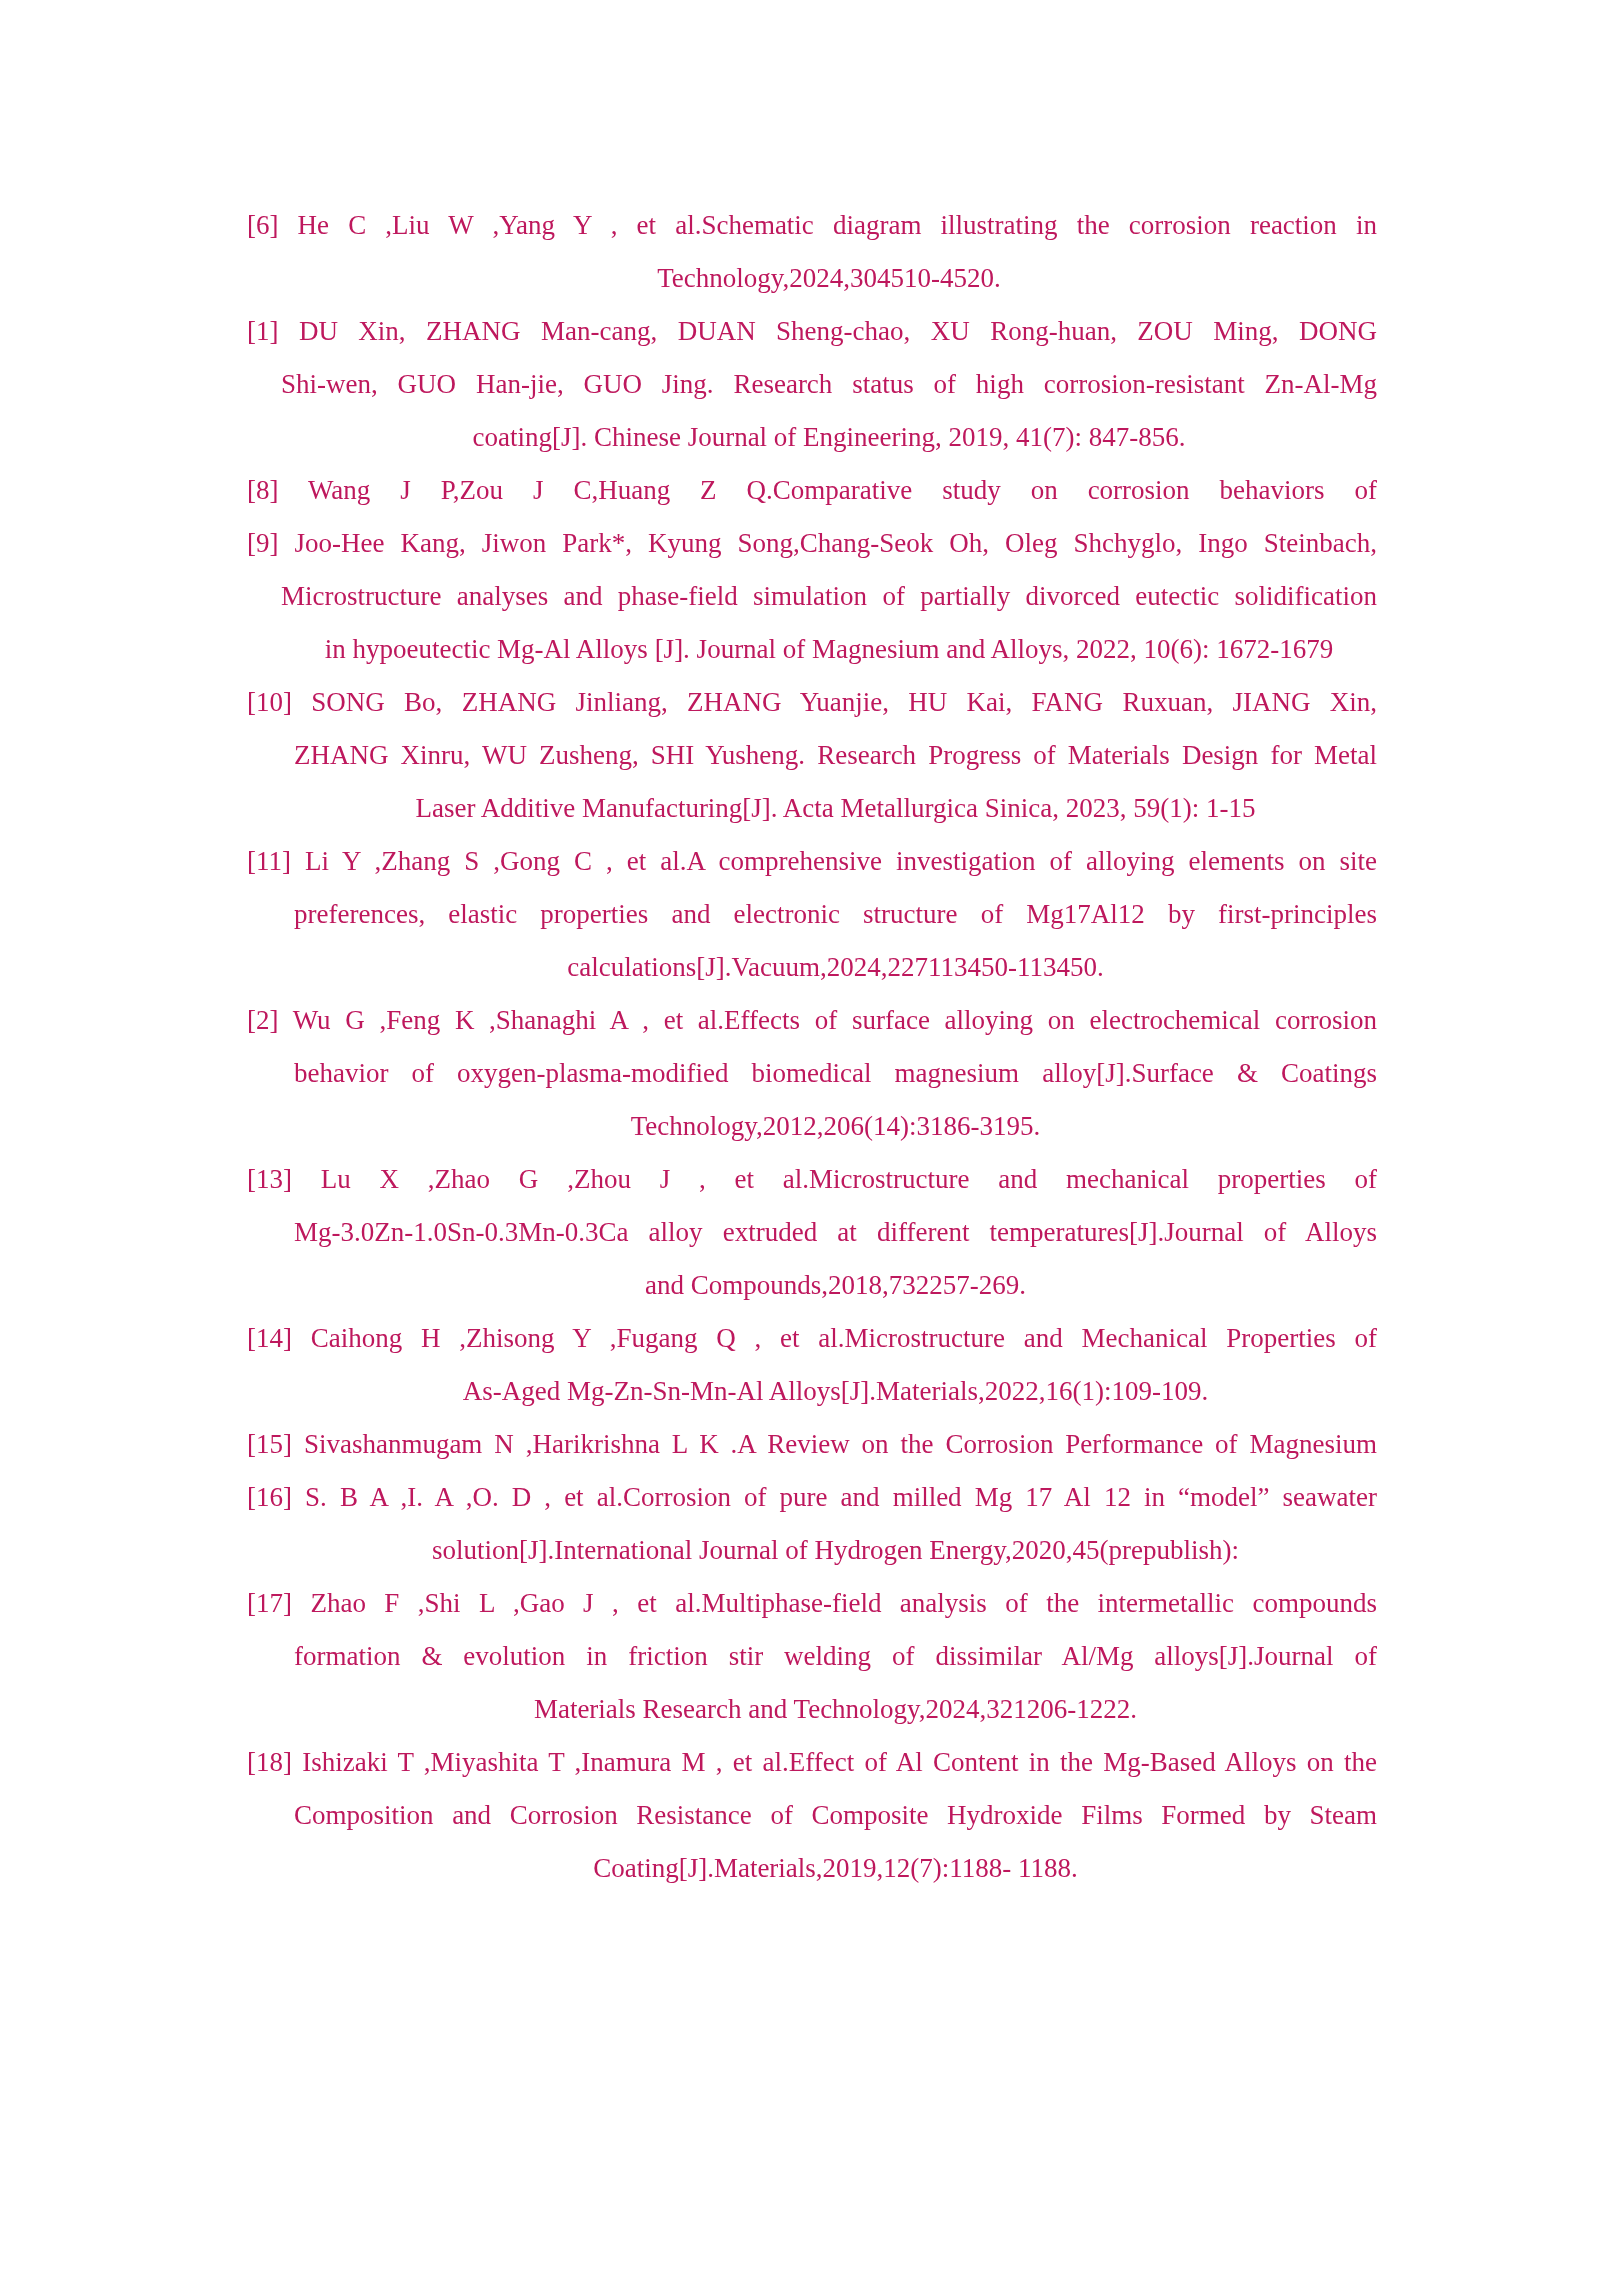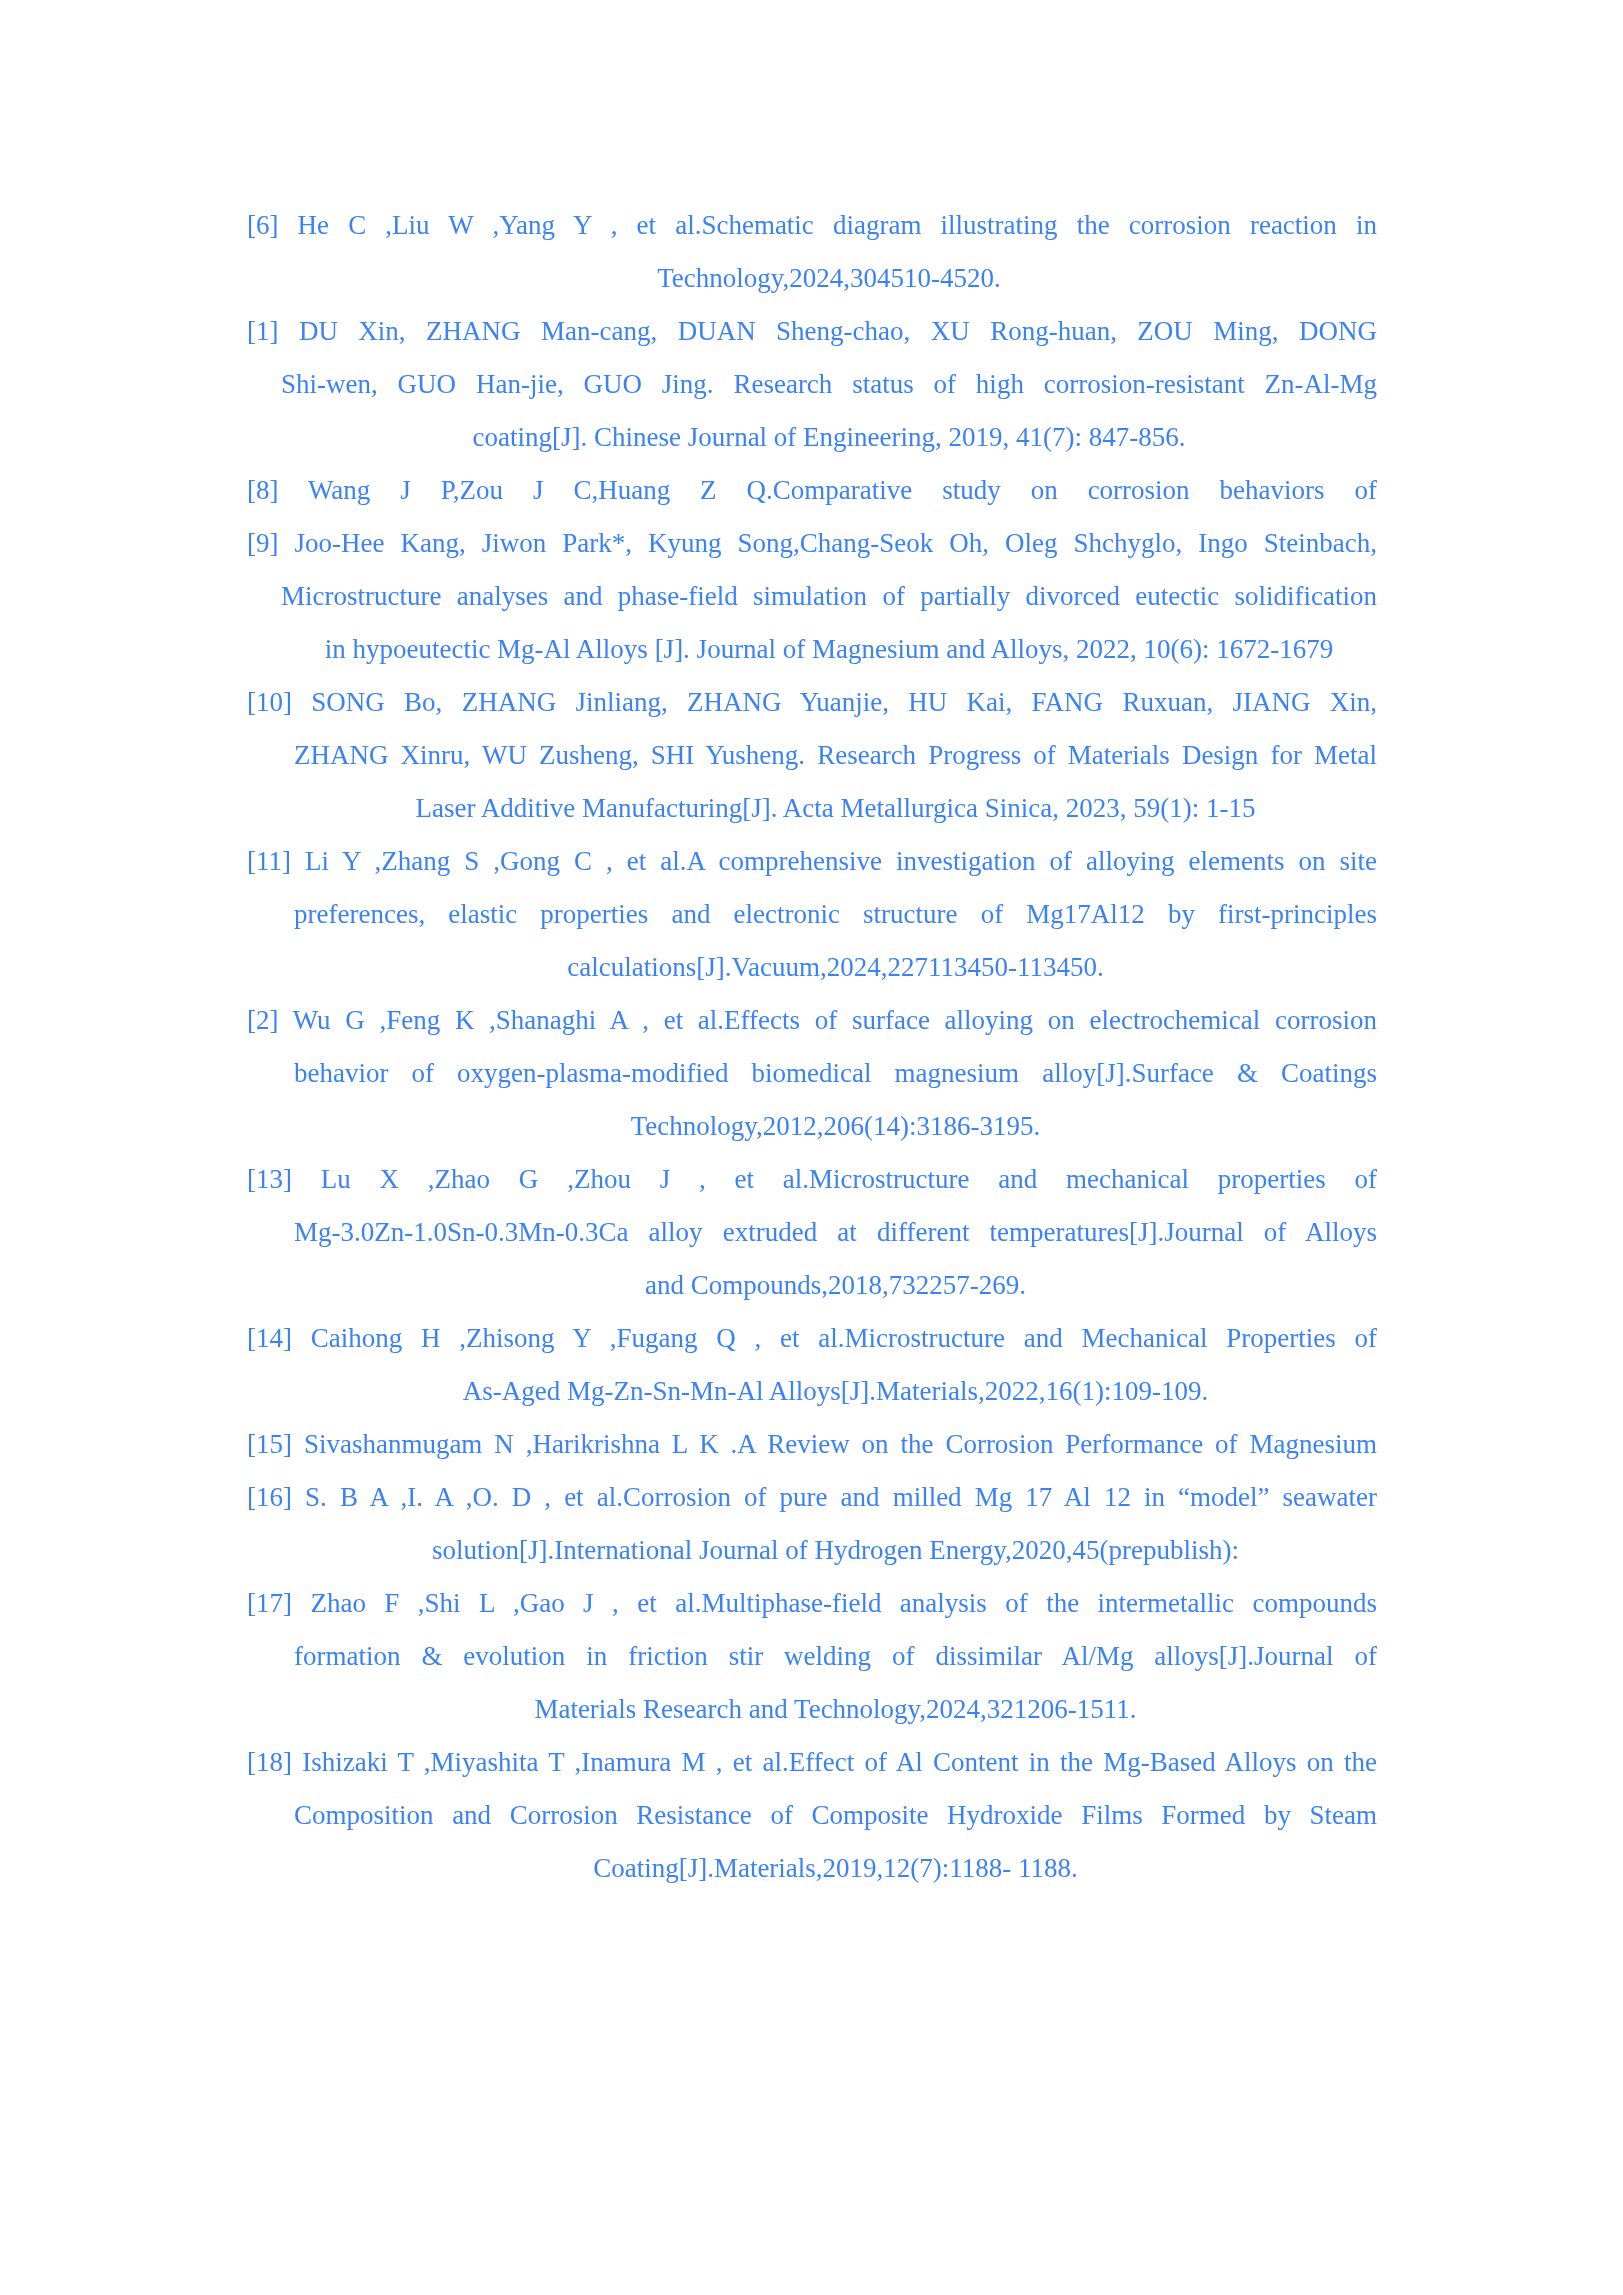--- a/index.html
+++ b/index.html
@@ -16,21 +16,21 @@
     overflow: hidden;
     font-family: "Liberation Serif", "DejaVu Serif", serif;
     color: #000000;
   }
   .refs {
     position: absolute;
     left: 247px;
     top: 199px;
     width: 1130px;
     font-size: 27px;
-    color: #3b82f6;
+    color: #be185d;
     font-family: Liberation Serif, serif;
   }
   .ln {
     line-height: 53px;
     white-space: normal;
     text-align: center;
   }
   
   .jl {
     text-align: justify;
@@ -101,21 +101,21 @@
     </div>
 
     <div>
       <div class="ln jl">[16] S. B A ,I. A ,O. D , et al.Corrosion of pure and milled Mg 17 Al 12 in “model” seawater</div>
       <div class="ln cont2">solution[J].International Journal of Hydrogen Energy,2020,45(prepublish):</div>
     </div>
 
     <div>
       <div class="ln jl">[17] Zhao F ,Shi L ,Gao J , et al.Multiphase-field analysis of the intermetallic compounds</div>
       <div class="ln jl cont2">formation &amp; evolution in friction stir welding of dissimilar Al/Mg alloys[J].Journal of</div>
-      <div class="ln cont2">Materials Research and Technology,2024,321206-1511.</div>
+      <div class="ln cont2">Materials Research and Technology,2024,321206-1222.</div>
     </div>
 
     <div>
       <div class="ln jl">[18] Ishizaki T ,Miyashita T ,Inamura M , et al.Effect of Al Content in the Mg-Based Alloys on the</div>
       <div class="ln jl cont2">Composition and Corrosion Resistance of Composite Hydroxide Films Formed by Steam</div>
       <div class="ln cont2">Coating[J].Materials,2019,12(7):1188- 1188.</div>
     </div>
 
   </div>
 </div>

